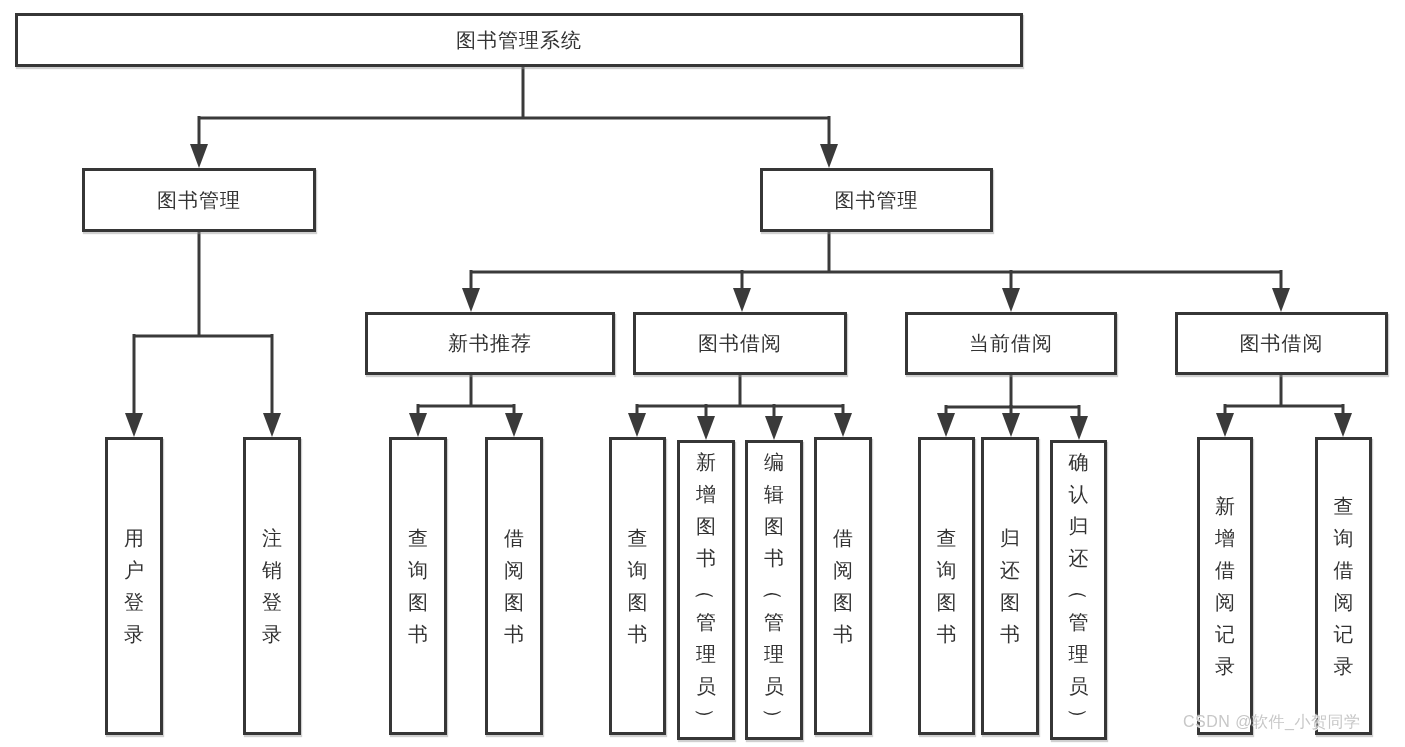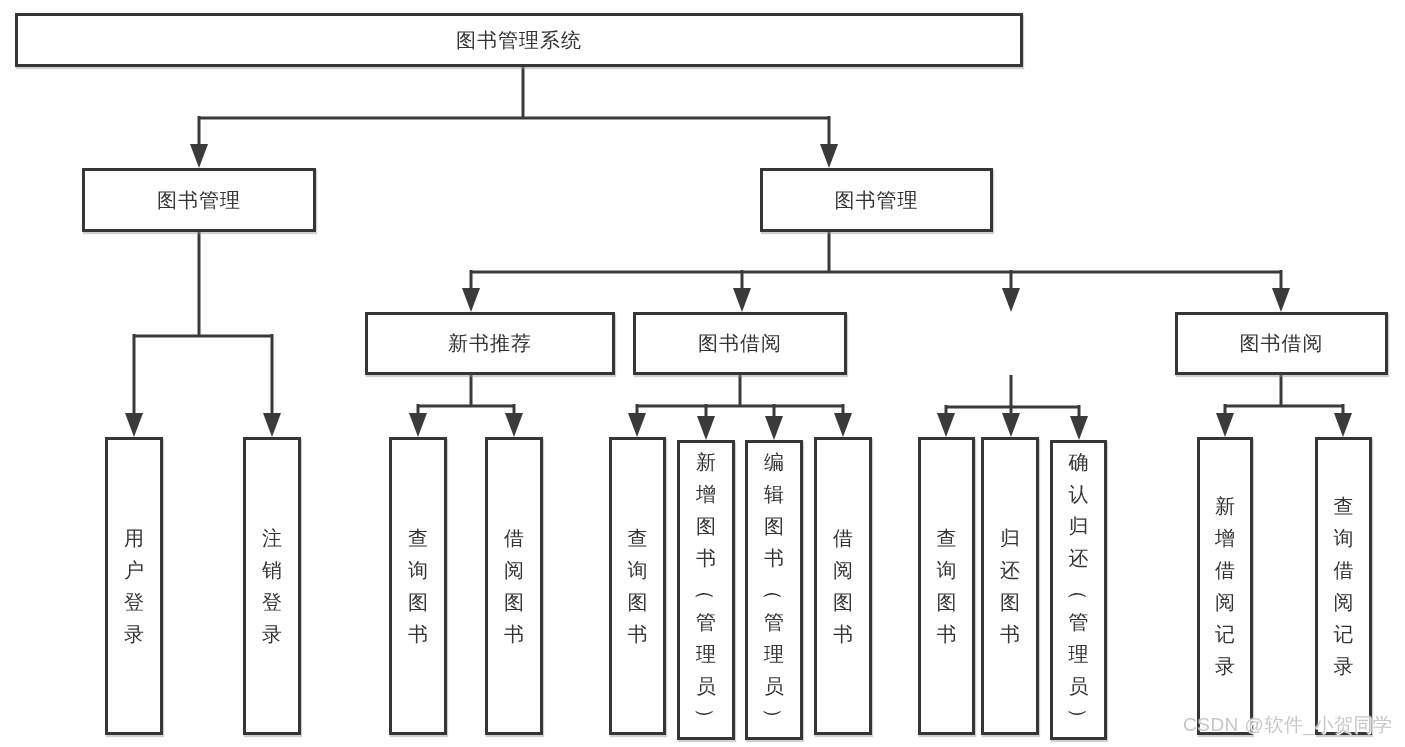--- a/index.html
+++ b/index.html
@@ -43,21 +43,21 @@
     height: 32px;
     line-height: 32px;
     text-align: center;
   }
   .vchar.rot { transform: rotate(90deg); }
   .watermark {
     position: absolute;
     left: 1183px;
     top: 712px;
     z-index: 5;
-    font-size: 19px;
+    font-size: 16px;
     color: #c7c7c7;
     white-space: nowrap;
     letter-spacing: 0.5px;
     text-shadow: 0 0 2px #ffffff, 1px 1px 0 #ffffff;
   }
 </style>
 </head>
 <body>
 
 <div class="canvas">
@@ -128,20 +128,21 @@
     </g>
   </svg>
 
   <div class="node hnode" style="left:15px; top:13px; width:1008px; height:54px;">图书管理系统</div>
 
   <div class="node hnode" style="left:82px; top:168px; width:234px; height:64px;">图书管理</div>
   <div class="node hnode" style="left:712px; top:168px; width:233px; height:64px;margin-left:48px;">图书管理</div>
 
   <div class="node hnode" style="left:365px; top:312px; width:250px; height:63px;">新书推荐</div>
   <div class="node hnode" style="left:633px; top:312px; width:214px; height:63px;">图书借阅</div>
+  <div class="node hnode" style="left:905px; top:312px; width:212px; height:63px;">当前借阅</div>
   <div class="node hnode" style="left:1175px; top:312px; width:213px; height:63px;">图书借阅</div>
 
   <div class="node vnode" style="left:105px; top:437px; width:58px; height:298px;">
       <span class="vchar">用</span>
       <span class="vchar">户</span>
       <span class="vchar">登</span>
       <span class="vchar">录</span>
     </div>
   <div class="node vnode" style="left:243px; top:437px; width:58px; height:298px;">
       <span class="vchar">注</span>

